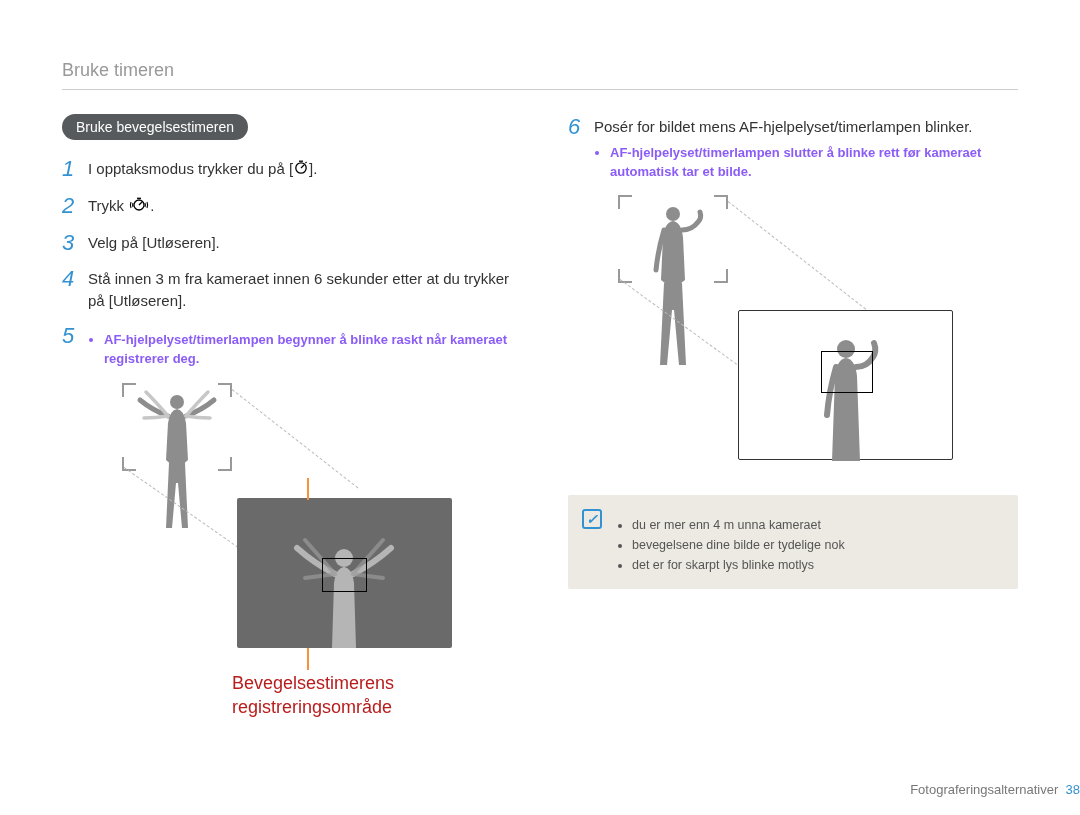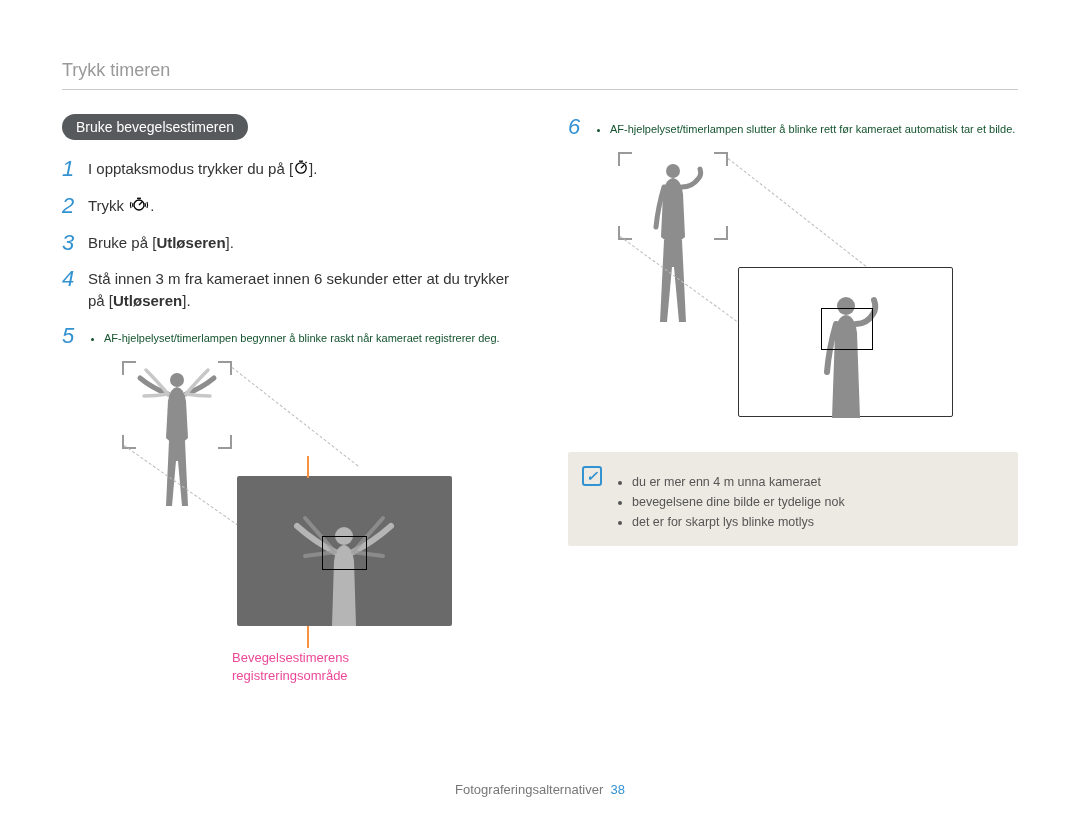--- a/index.html
+++ b/index.html
@@ -27,22 +27,22 @@
     background: #565a5c;
     color: #fff;
     font-size: 14px;
     padding: 5px 14px;
     border-radius: 14px;
     margin-bottom: 18px;
   }
   .step { display: flex; margin-bottom: 14px; font-size: 15px; line-height: 1.45; color: #333; }
   .stepnum { width: 26px; flex: 0 0 26px; font-size: 22px; color: #3392d1; font-style: italic; font-weight: 300; line-height: 1; }
   .stepbody { flex: 1; }
-  .stepbody b { font-weight: bold; }
-  .sub-bullets { margin: 6px 0 0 0; font-size: 11px; color: #14532d; }
+  .stepbody b { font-weight: normal; }
+  .sub-bullets { margin: 6px 0 0 0; font-size: 13px; color: #8b5cf6; font-weight: bold; }
   .sub-bullets li { margin-left: 16px; list-style: disc; line-height: 1.45; }
 
   .icon-timer, .icon-motion-timer {
     display: inline-block;
     vertical-align: middle;
   }
 
   .illo-wrap { position: relative; margin-top: 10px; height: 340px; }
   .illo-wrap-r { position: relative; margin-top: 14px; height: 280px; }
 
@@ -55,22 +55,22 @@
   .corner.bl { bottom:0; left:0; border-right:none; border-top:none; }
   .corner.br { bottom:0; right:0; border-left:none; border-top:none; }
 
   .callout-line {
     position: absolute;
     background: #f7913d;
     width: 2px;
   }
   .callout-text {
     position: absolute;
-    font-size: 13px;
-    color: #ec4899;
+    font-size: 18px;
+    color: #b91c1c;
     line-height: 1.35;
   }
 
   .notebox {
     display: flex;
     background: #eceae2;
     border-radius: 2px;
     padding: 14px 18px 14px 14px;
     gap: 14px;
     font-size: 12.5px;
@@ -81,42 +81,42 @@
     flex: 0 0 20px; height: 20px; border: 2px solid #3392d1; border-radius: 3px;
     color: #3392d1; font-weight: bold; display:flex; align-items:center; justify-content:center;
     font-style: italic; font-size: 14px;
   }
   .notebox ul { margin: 6px 0 0 0; }
   .notebox ul li { margin-left: 16px; list-style: disc; line-height: 1.6; }
 
   .footer {
     position: absolute;
     left: 0; right: 0; bottom: 18px;
-    text-align: center;
+    text-align: right;
     font-size: 13px;
     color: #777;
   }
   .footer .pg { color: #3392d1; }
 
   
   .screen {
     position: absolute;
     background: #6a6a6a;
     border-radius: 2px;
   }
   .focus-rect {
     position: absolute;
     border: 1.5px solid #000;
   }
   .dash-line { position:absolute; border-top:1px dashed #bbb; transform-origin: left center; }
 </style>
 </head>
 <body>
 
-<div class="page-header">Trykk timeren</div>
+<div class="page-header">Bruke timeren</div>
 <hr class="hr">
 
 <div class="columns">
 
   <div class="col">
     <div class="pill">Bruke bevegelsestimeren</div>
 
     <div class="step">
       <div class="stepnum">1</div>
       <div class="stepbody">
@@ -140,21 +140,21 @@
               <path d="M5 7 Q4.2 9 5 11" fill="none" stroke="#000" stroke-width="1.1"></path>
               <path d="M19 6 Q20.2 9 19 12" fill="none" stroke="#000" stroke-width="1.1"></path>
               <path d="M17 7 Q17.8 9 17 11" fill="none" stroke="#000" stroke-width="1.1"></path>
             </svg></span><span>.</span>
       </div>
     </div>
 
     <div class="step">
       <div class="stepnum">3</div>
       <div class="stepbody">
-        <span>Bruke på [</span><b>Utløseren</b><span>].</span>
+        <span>Velg på [</span><b>Utløseren</b><span>].</span>
       </div>
     </div>
 
     <div class="step">
       <div class="stepnum">4</div>
       <div class="stepbody">
         <span>Stå innen 3 m fra kameraet innen 6 sekunder etter at du trykker på [</span><b>Utløseren</b><span>].</span>
       </div>
     </div>
 
@@ -218,20 +218,21 @@
         <span>Bevegelsestimerens</span><br><span>registreringsområde</span>
       </div>
       <div class="callout-line" style="left:245px; top:265px; height:22px;"></div>
     </div>
   </div>
 
   <div class="col">
     <div class="step" style="margin-top:2px;">
       <div class="stepnum">6</div>
       <div class="stepbody">
+        <span>Posér for bildet mens AF-hjelpelyset/timerlampen blinker.</span>
         <ul class="sub-bullets">
           <li>AF-hjelpelyset/timerlampen slutter å blinke rett før kameraet automatisk tar et bilde.</li>
         </ul>
       </div>
     </div>
 
     <div class="illo-wrap-r">
       <div class="viewfinder-corners" style="left:50px; top:0; width:110px; height:88px;">
         <div class="corner tl"></div>
           <div class="corner tr"></div>

